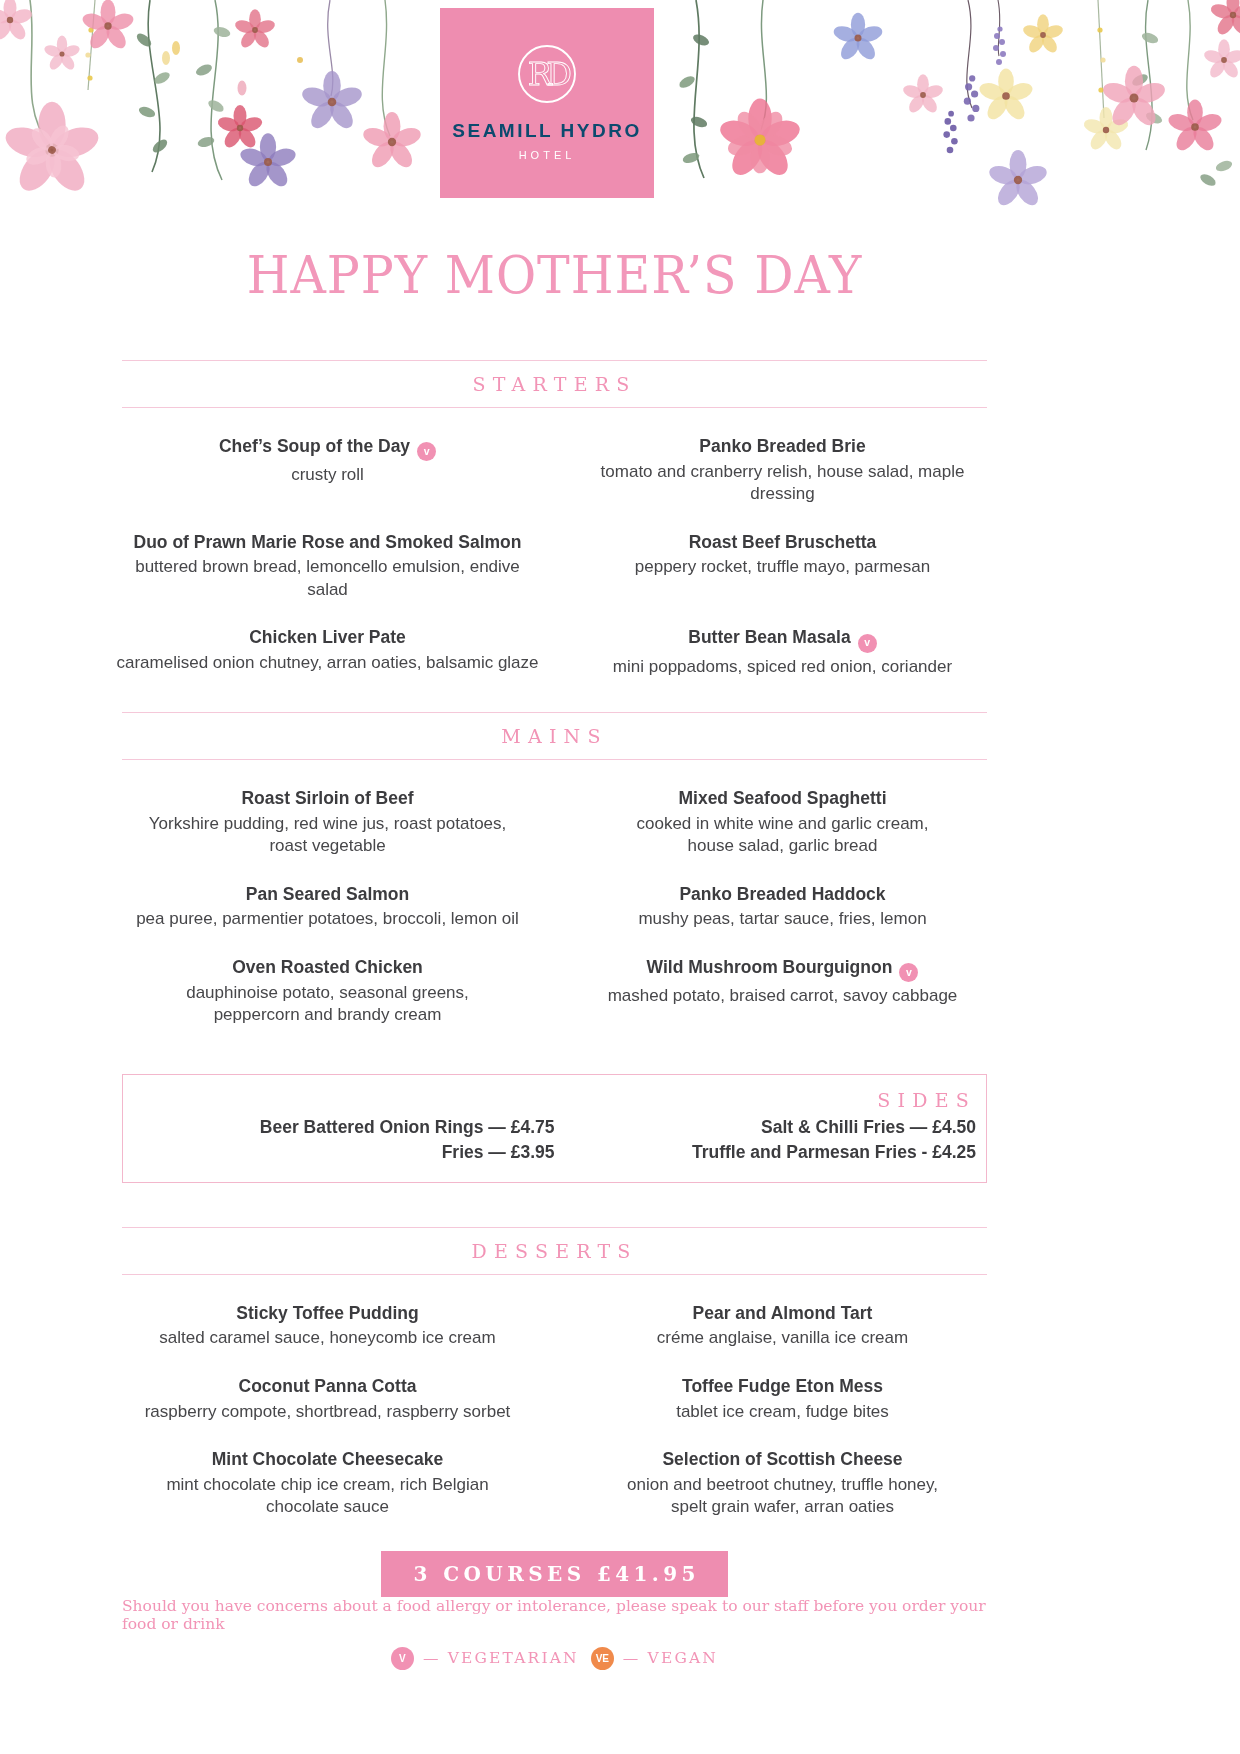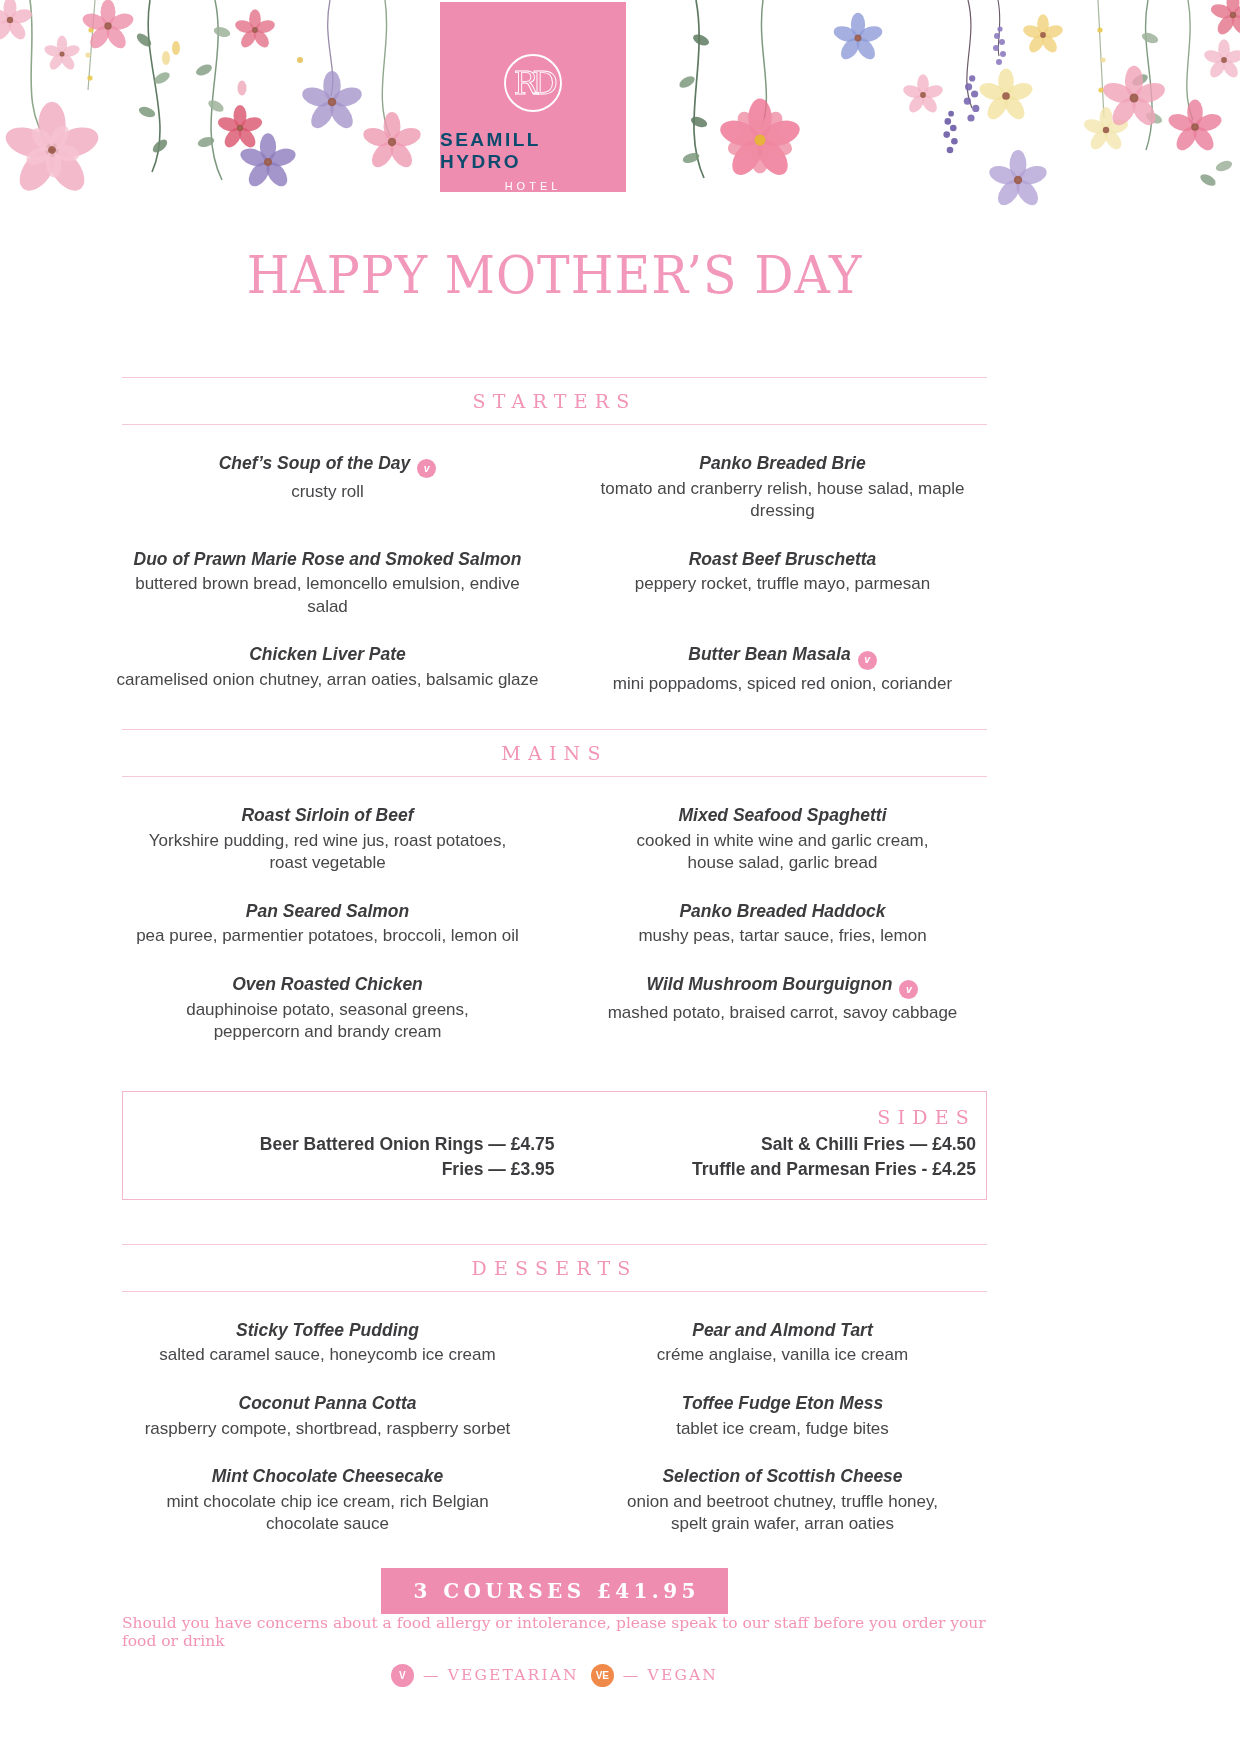--- a/index.html
+++ b/index.html
@@ -15,23 +15,23 @@
   html,body{background:#ffffff;}
   body{font-family:"Liberation Sans",sans-serif;color:var(--text-body);}
   .canvas{position:relative;width:1240px;height:1754px;margin:0 auto;background:#fff;overflow:hidden;}
 
   
   .floral-band{position:relative;width:1240px;height:205px;}
   .floral-svg{position:absolute;top:0;}
   .floral-left{left:0;}
   .floral-right{right:0;}
   .brand-box{
-    position:absolute;left:440px;top:2px;width:186px;height:190px;
+    position:absolute;left:440px;top:8px;width:214px;height:190px;
     background:var(--accent);display:flex;flex-direction:column;align-items:center;
-    justify-content:flex-end;padding-top:34px;
+    justify-content:flex-start;padding-top:34px;
   }
   .logo-circle{width:64px;height:64px;margin-bottom:14px;}
   .brand-name{color:#0c4a6e;font-weight:bold;font-size:19px;letter-spacing:2.5px;font-family:Liberation Sans, sans-serif;}
   .brand-sub{color:#fff;font-size:11px;letter-spacing:4px;margin-top:7px;font-family:"Liberation Sans",sans-serif;}
 
   
   .doc{width:865px;margin-left:122px;}
   .page-title{
     margin-top:42px;text-align:center;
     font-family:"DejaVu Serif",serif;font-weight:normal;
@@ -40,33 +40,33 @@
   }
   .section-head{
     border-top:1.5px solid var(--line-pink);
     border-bottom:1.5px solid var(--line-pink);
     text-align:center;padding:12px 0;
   }
   .section-head .section-title{
     font-family:"DejaVu Serif",serif;font-weight:normal;
     font-size:19px;letter-spacing:.38em;text-indent:.38em;color:#f294b6;
   }
-  .head-starters{margin-top:73px;}
+  .head-starters{margin-top:56px;}
   .head-mains{margin-top:34px;}
   .head-desserts{margin-top:44px;}
 
   .items-grid{
     display:grid;grid-template-columns:1fr 1fr;
     width:910px;margin-left:-22px;
     padding-top:27px;row-gap:25px;
   }
   .menu-item{text-align:center;padding:0 14px;}
   .item-title{
     font-size:17.5px;font-weight:bold;color:var(--text-dark);
-    line-height:1.3;font-family:"Liberation Sans",sans-serif;font-style:italic;
+    line-height:1.3;font-family:"Liberation Sans",sans-serif;
   }
   .item-desc{
     font-size:17px;color:var(--text-body);line-height:1.32;
     margin-top:3px;white-space:pre-line;
   }
   .badge{
     display:inline-flex;align-items:center;justify-content:center;
     width:19px;height:19px;border-radius:50%;
     background:var(--badge-pink);color:#fff;
     font-size:10.5px;font-weight:bold;margin-left:7px;vertical-align:-3px;

